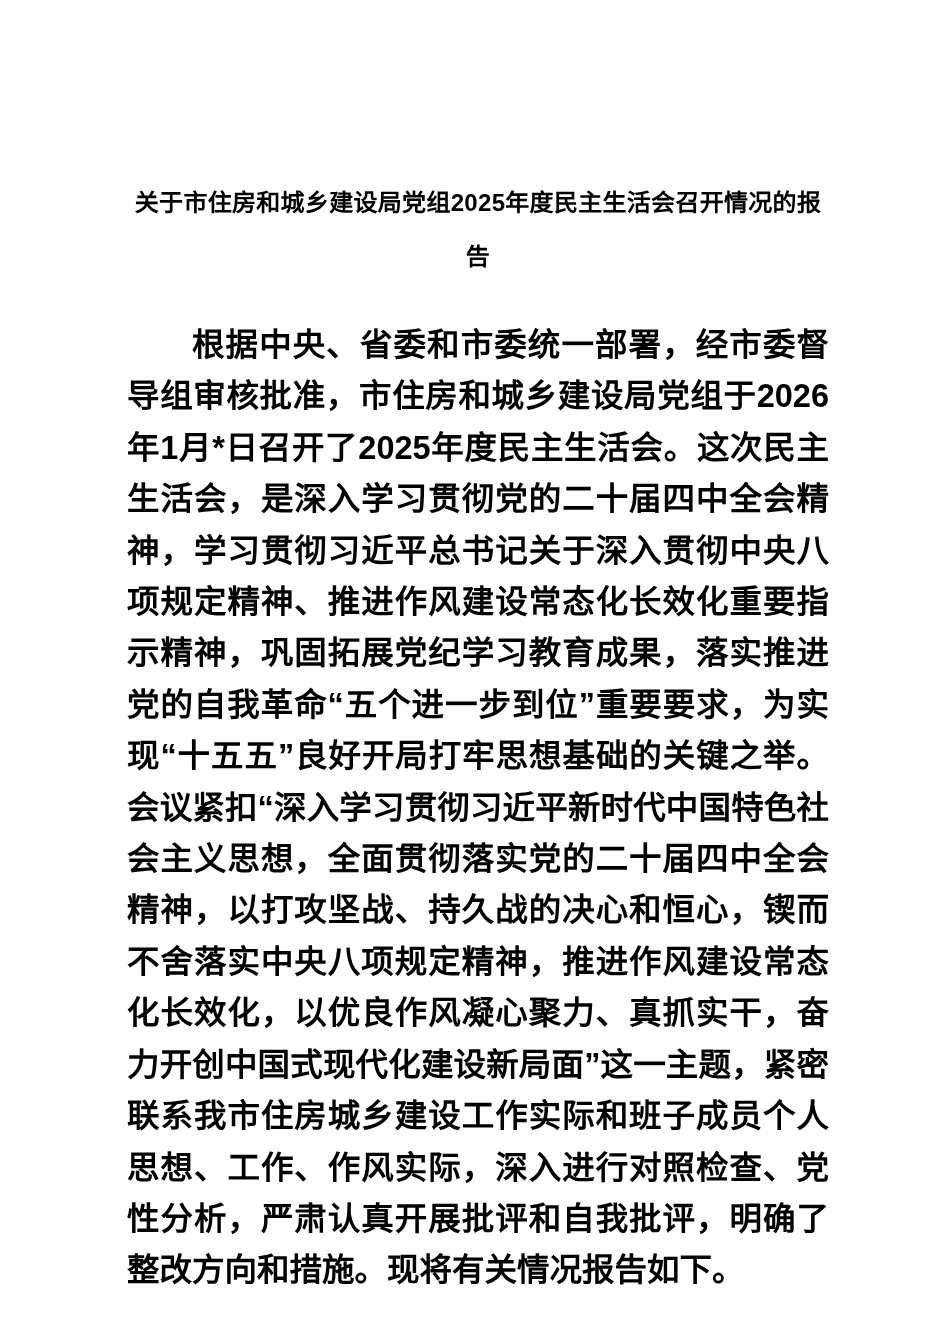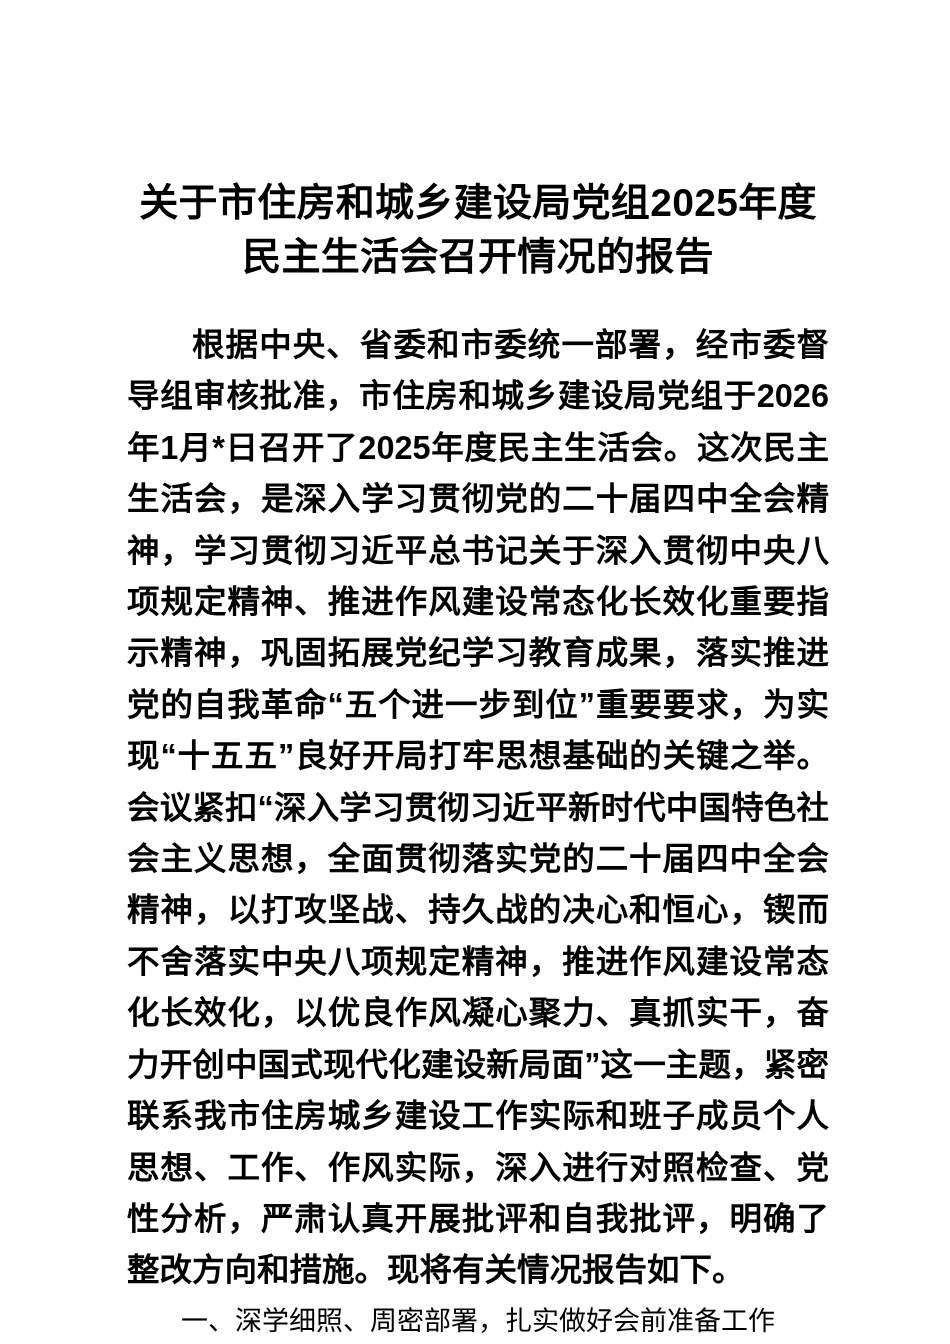--- a/index.html
+++ b/index.html
@@ -27,21 +27,21 @@
     left: 127px;
     top: 0;
     width: 702px;
   }
 
   
   .doc-title {
     margin: 0;
     padding: 0;
     padding-top: 176px;
-    font-size: 39px;
+    font-size: 24px;
     font-weight: bold;
     line-height: 54px;
     text-align: center;
     letter-spacing: 0.3px;
     word-break: break-all;
   }
 
   
   .para {
     margin: 0;
@@ -75,16 +75,15 @@
 </head>
 <body>
 
 <div class="page">
   <div class="content">
 
     <h1 class="doc-title">关于市住房和城乡建设局党组2025年度民主生活会召开情况的报告</h1>
 
     <p class="para lead">根据中央、省委和市委统一部署，经市委督导组审核批准，市住房和城乡建设局党组于2026年1月*日召开了2025年度民主生活会。这次民主生活会，是深入学习贯彻党的二十届四中全会精神，学习贯彻习近平总书记关于深入贯彻中央八项规定精神、推进作风建设常态化长效化重要指示精神，巩固拓展党纪学习教育成果，落实推进党的自我革命“五个进一步到位”重要要求，为实现“十五五”良好开局打牢思想基础的关键之举。会议紧扣“深入学习贯彻习近平新时代中国特色社会主义思想，全面贯彻落实党的二十届四中全会精神，以打攻坚战、持久战的决心和恒心，锲而不舍落实中央八项规定精神，推进作风建设常态化长效化，以优良作风凝心聚力、真抓实干，奋力开创中国式现代化建设新局面”这一主题，紧密联系我市住房城乡建设工作实际和班子成员个人思想、工作、作风实际，深入进行对照检查、党性分析，严肃认真开展批评和自我批评，明确了整改方向和措施。现将有关情况报告如下。</p>
 
-    <h2 class="section-heading">一、深学细照、周密部署，扎实做好会前准备工作</h2>
 
   </div>
 </div>
 
 </body></html>

